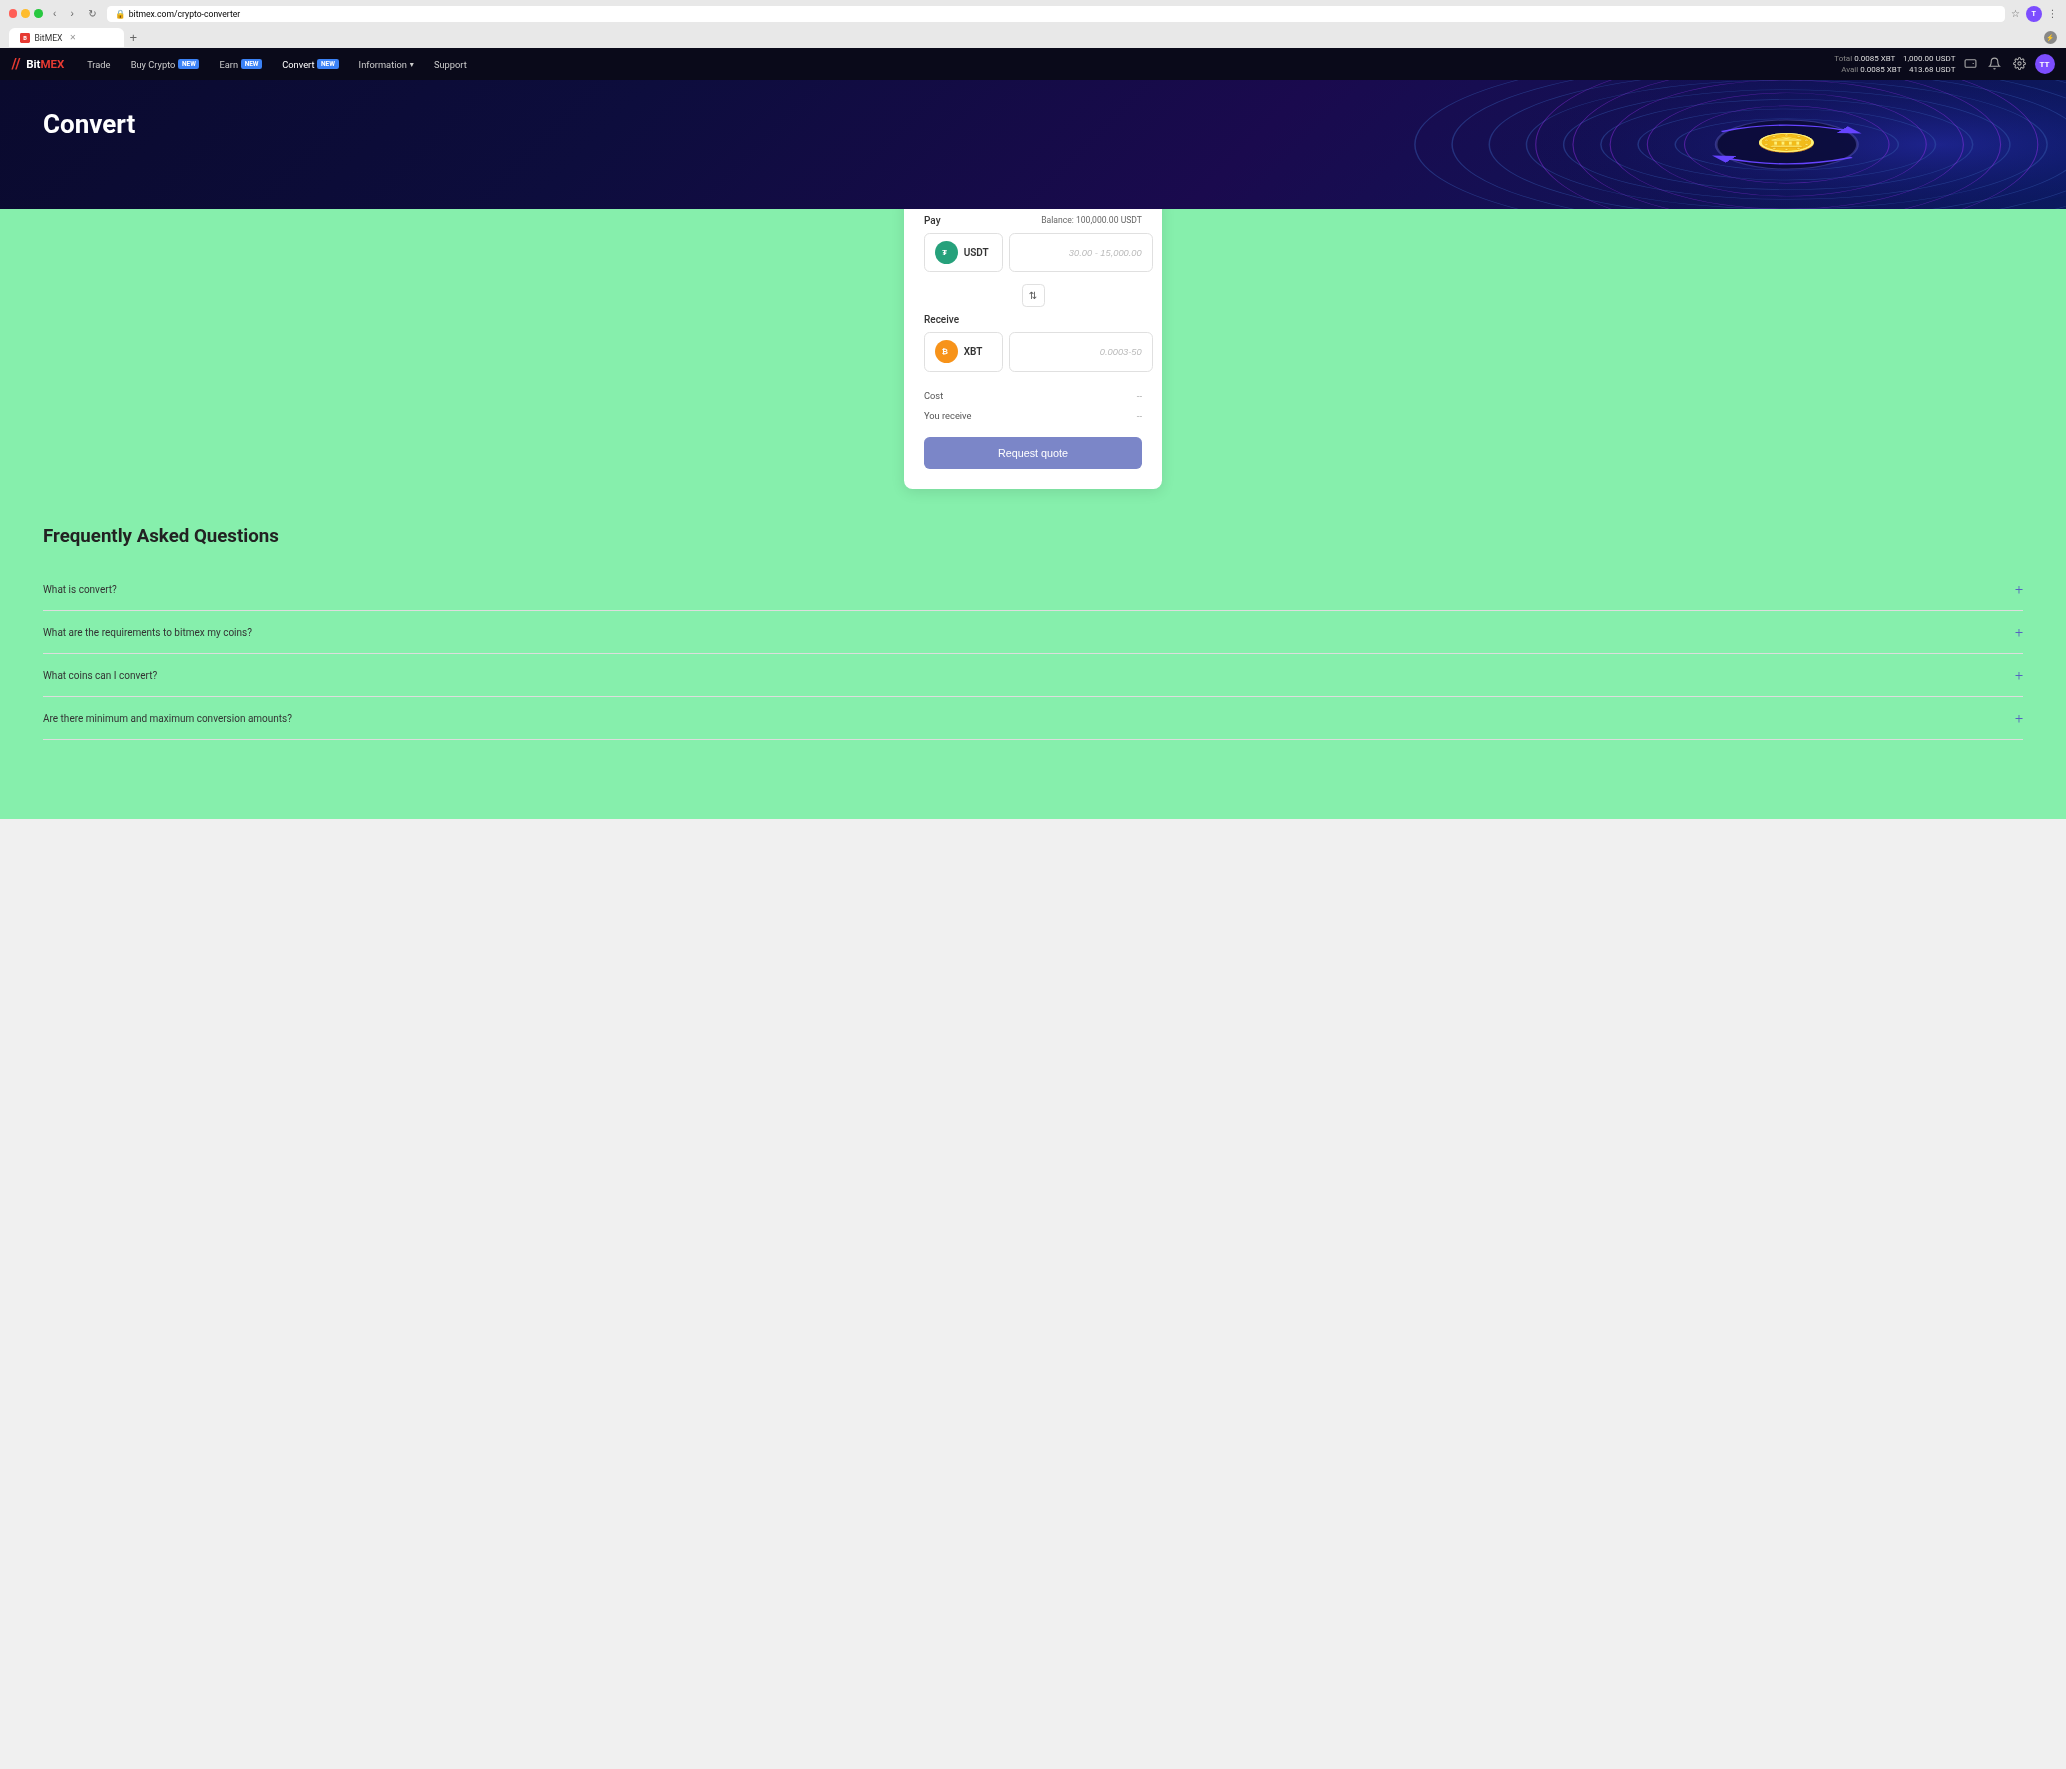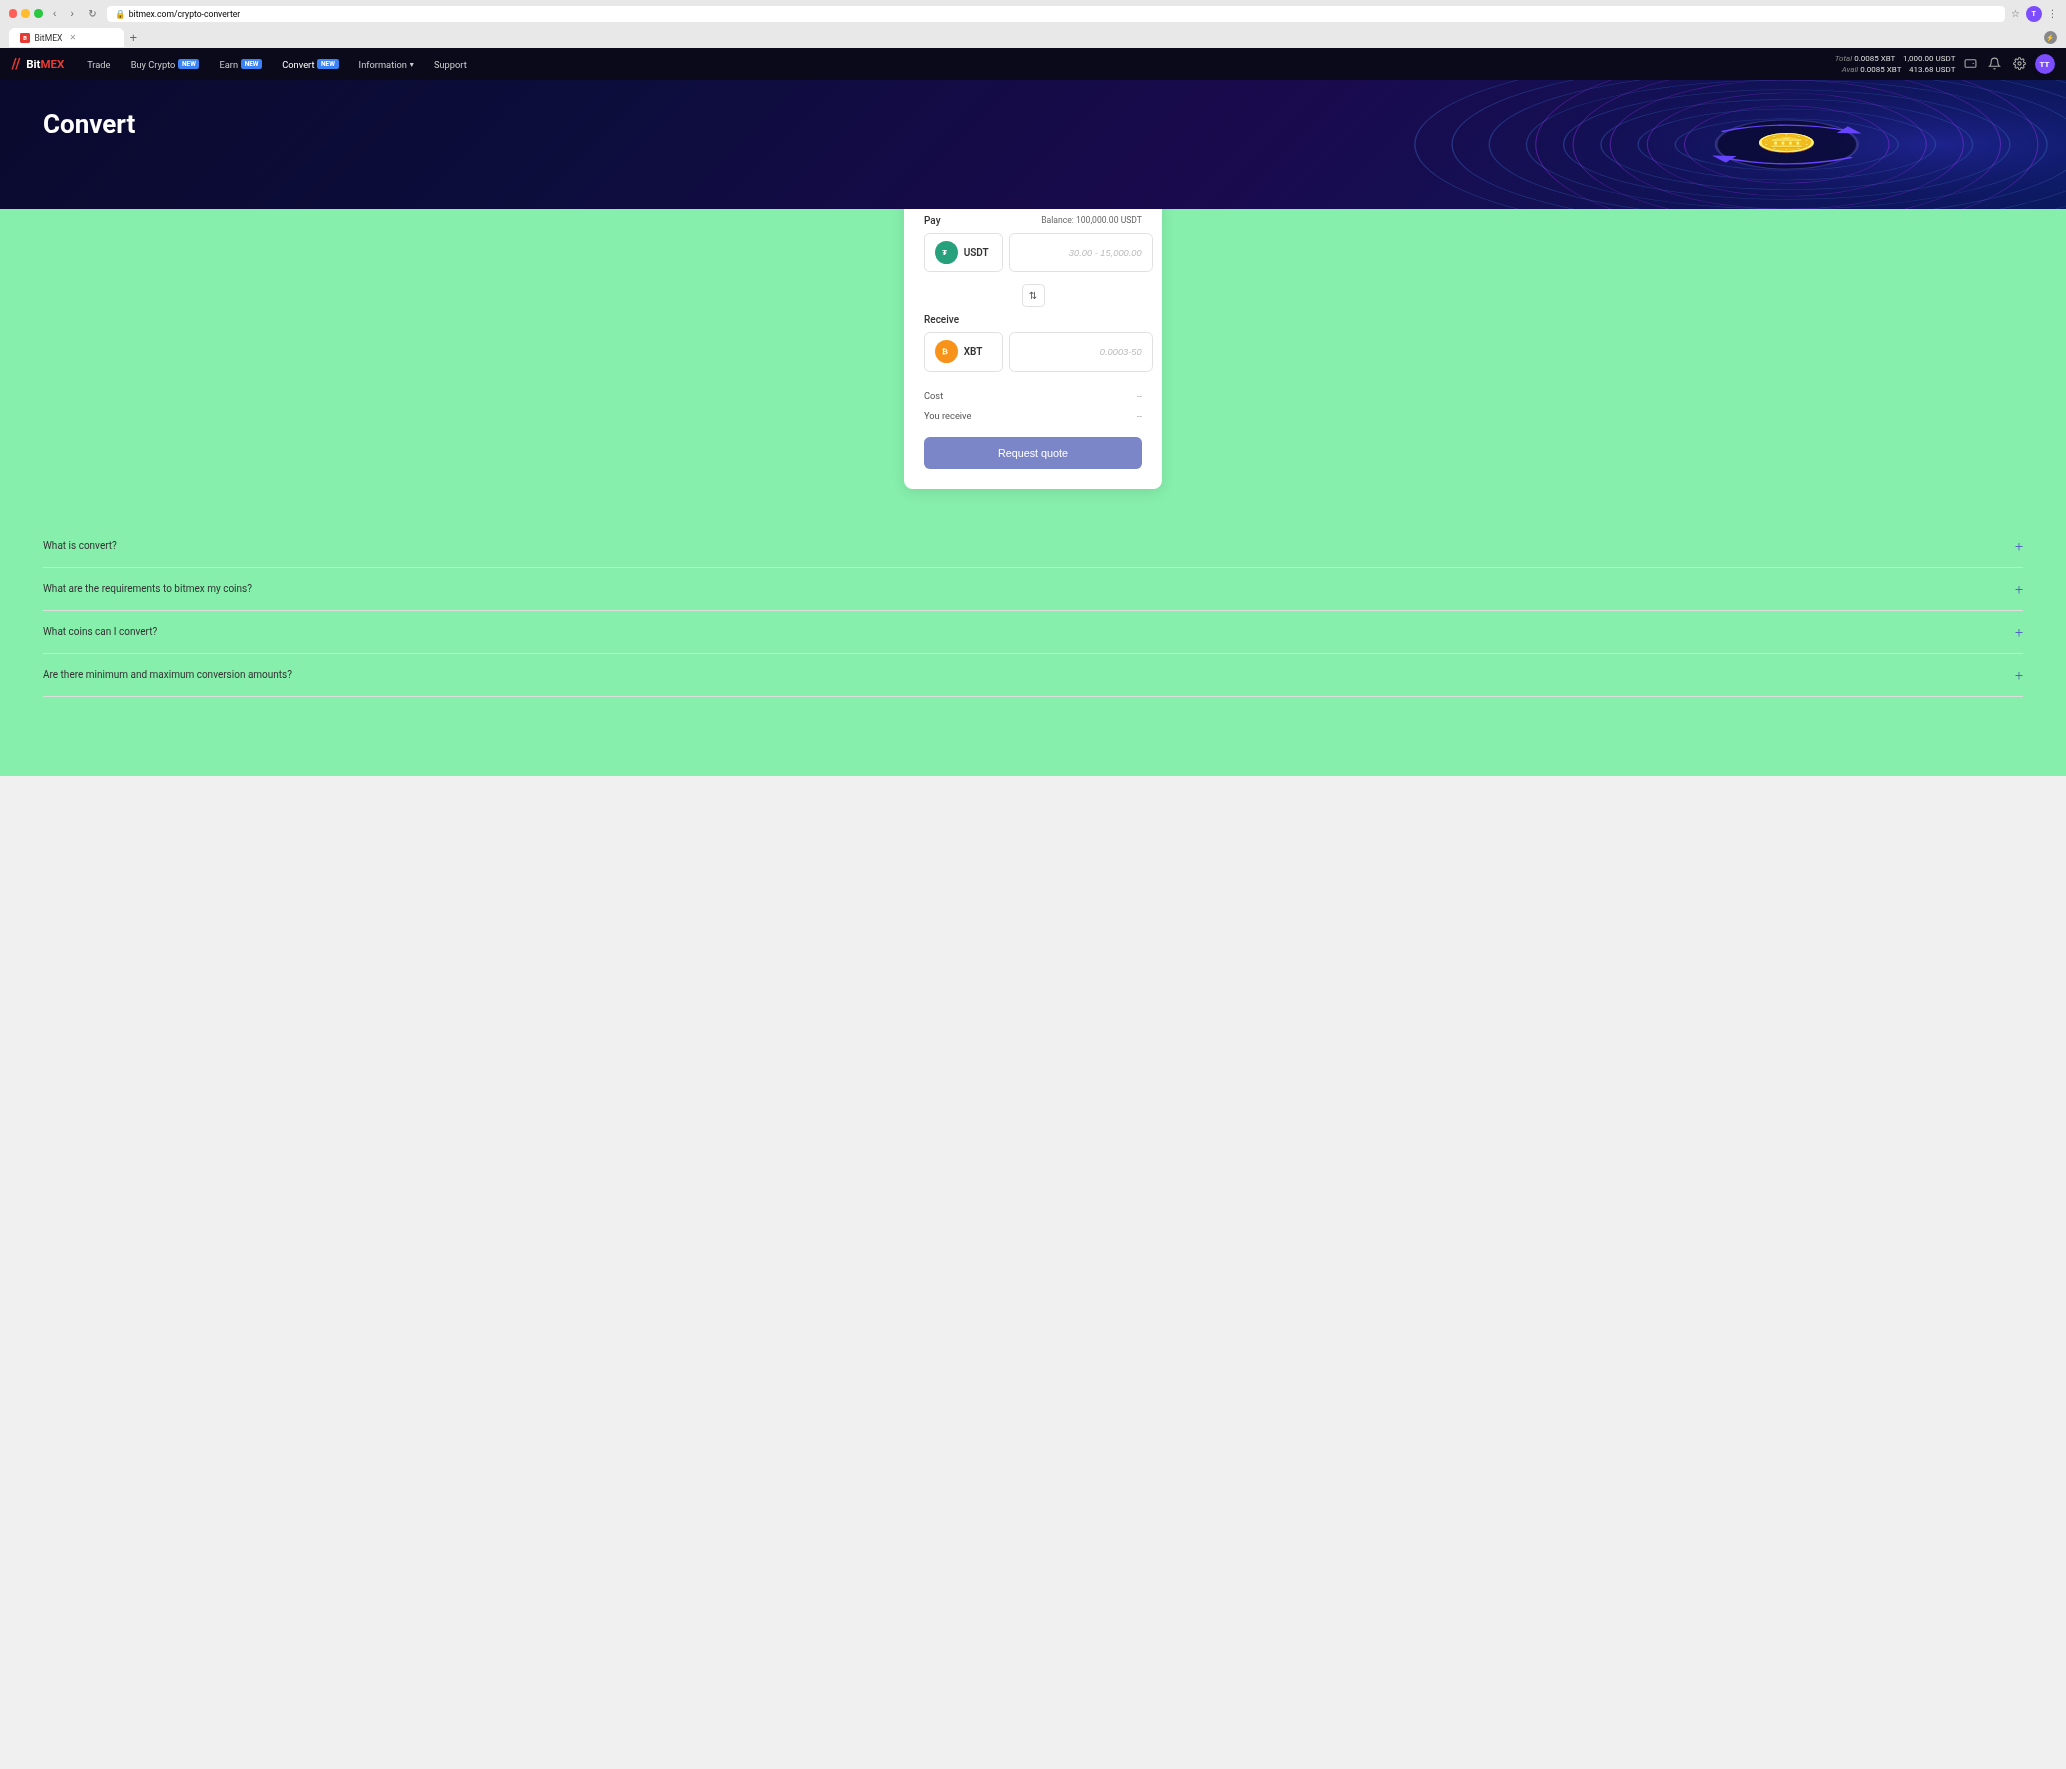--- a/index.html
+++ b/index.html
@@ -31,21 +31,21 @@
     
     .navbar { background: #0a0a1a; display: flex; align-items: center; padding: 0 11.5px; height: 32px; }
     .navbar-brand { display: flex; align-items: center; gap: 4.3px; color: white; font-weight: bold; font-size: 11.5px; margin-right: 14.3px; }
     .brand-slash { color: #e63a32; font-size: 14.3px; font-weight: bold; margin-right: 1.4px; }
     .nav-items { display: flex; align-items: center; gap: 2.9px; flex: 1; }
     .nav-item { color: #ccc; font-size: 9.3px; padding: 5.7px 8.6px; cursor: pointer; display: flex; align-items: center; gap: 2.9px; text-decoration: none; }
     .new-badge { background: #3b82f6; color: white; font-size: 6.5px; padding: 0.7px 3.6px; border-radius: 2.2px; font-weight: bold; }
     .nav-dropdown { color: #ccc; font-size: 8px; }
     .navbar-right { display: flex; align-items: center; gap: 5.7px; }
     .balance-info { font-size: 8px; color: #aaa; text-align: right; line-height: 1.4; }
-    .balance-label { color: #888; font-style: italic; }
+    .balance-label { color: #888; }
     .balance-value { color: #ddd; }
     .nav-icon-btn { background: none; border: none; color: #aaa; cursor: pointer; font-size: 11.5px; padding: 2.9px; }
     .user-avatar { width: 20px; height: 20px; background: #7c4dff; border-radius: 50%; display: flex; align-items: center; justify-content: center; color: white; font-size: 8px; font-weight: bold; }
 
     
     .hero { background: linear-gradient(135deg, #0a0a2e 0%, #0d0d3d 30%, #1a0a4e 60%, #0a1a5e 100%); padding: 29px 43px; min-height: 129px; position: relative; overflow: hidden; }
     .hero-content { position: relative; z-index: 2; }
     .hero h1 { color: white; font-size: 26px; font-weight: bold; margin-bottom: 5.7px; }
     .hero p { color: #aaa; font-size: 10px; }
 
@@ -302,20 +302,21 @@
 
         
         <button class="request-btn">
           <span>Request quote</span>
         </button>
 
       </div>
     </div>
 
     <div class="faq-section">
+      <h2 class="faq-title">Frequently Asked Questions</h2>
 
       <div class="faq-item">
         <span class="faq-question">What is convert?</span>
         <span class="faq-plus">+</span>
       </div>
 
       <div class="faq-item">
         <span class="faq-question">What are the requirements to bitmex my coins?</span>
         <span class="faq-plus">+</span>
       </div>

